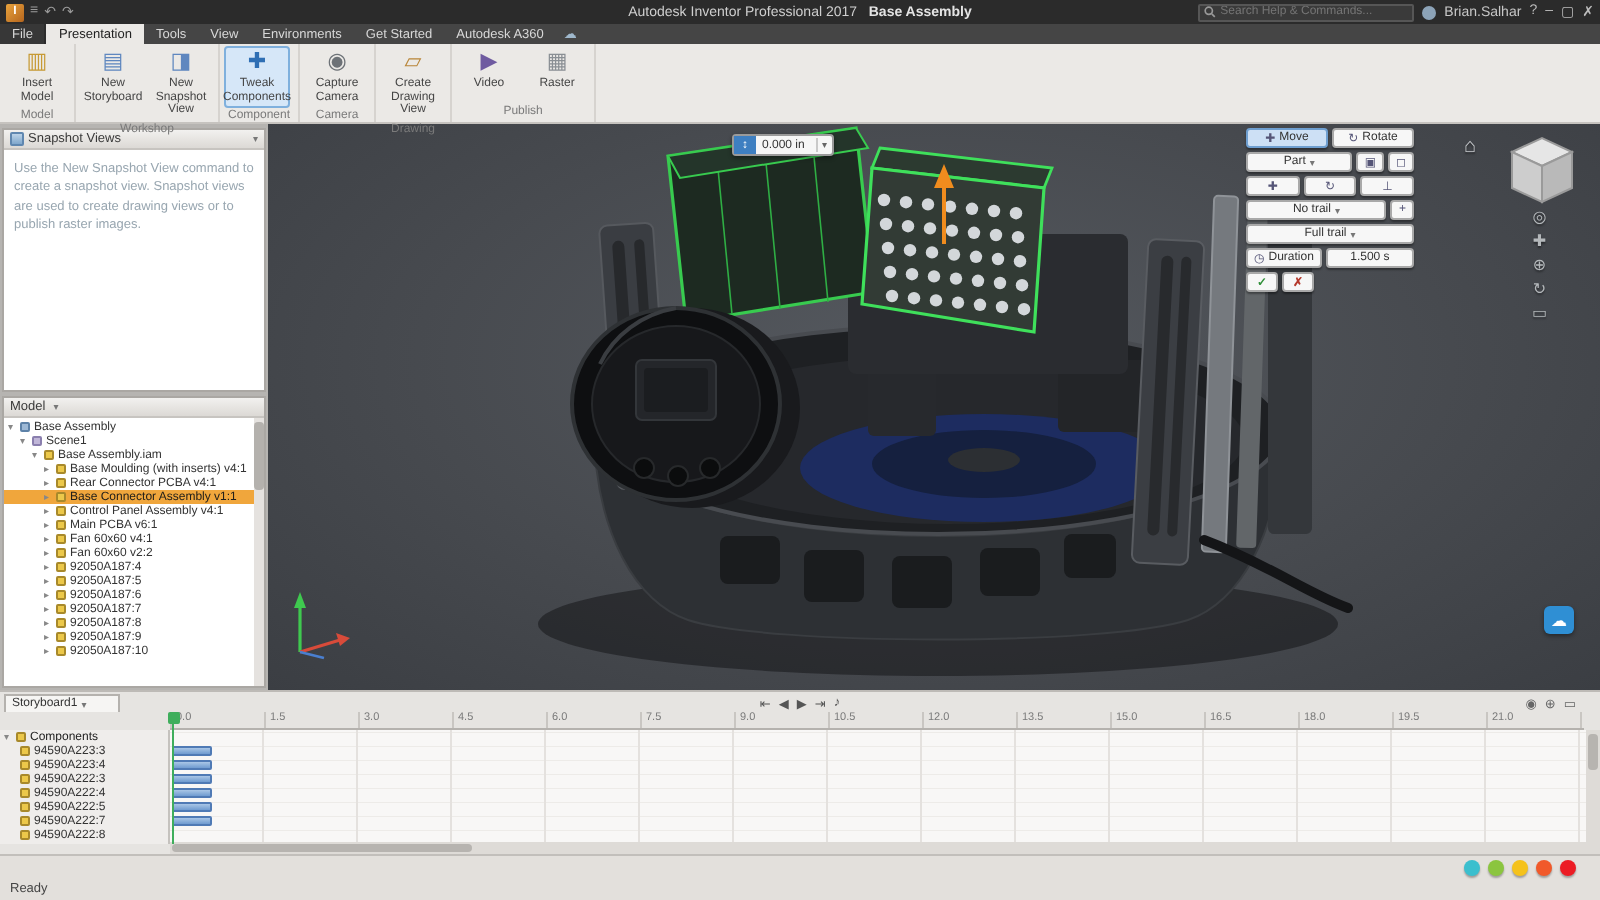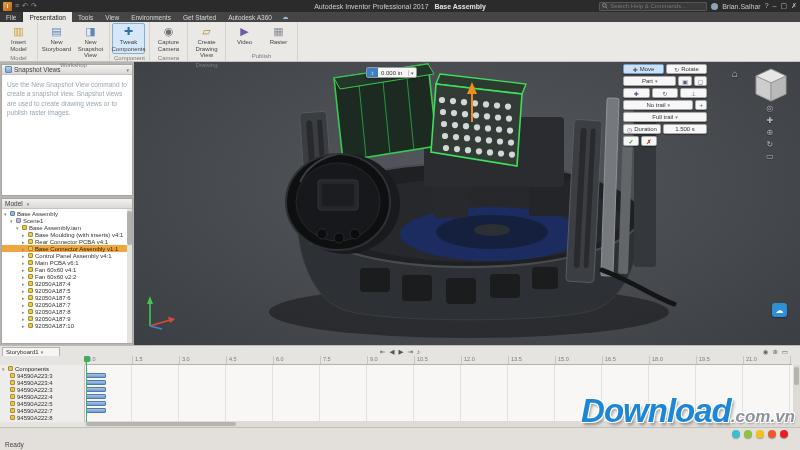--- a/index.html
+++ b/index.html
@@ -617,23 +617,20 @@
       </div>
     <div class="vscroll">
         <div class="vthumb"></div>
       </div>
   </div>
 
   <div class="statusbar">
     <span>Ready</span>
   </div>
 
-  <div class="watermark">
-    <span class="wm-main">Download</span><span class="wm-suffix">.com.vn</span>
-  </div>
   <div class="wm-dots">
       <span class="dot" style="background: rgb(59, 191, 206);"></span>
       <span class="dot" style="background: rgb(139, 197, 63);"></span>
       <span class="dot" style="background: rgb(245, 194, 27);"></span>
       <span class="dot" style="background: rgb(241, 89, 42);"></span>
       <span class="dot" style="background: rgb(236, 28, 36);"></span>
     </div>
 
 </div>
 

